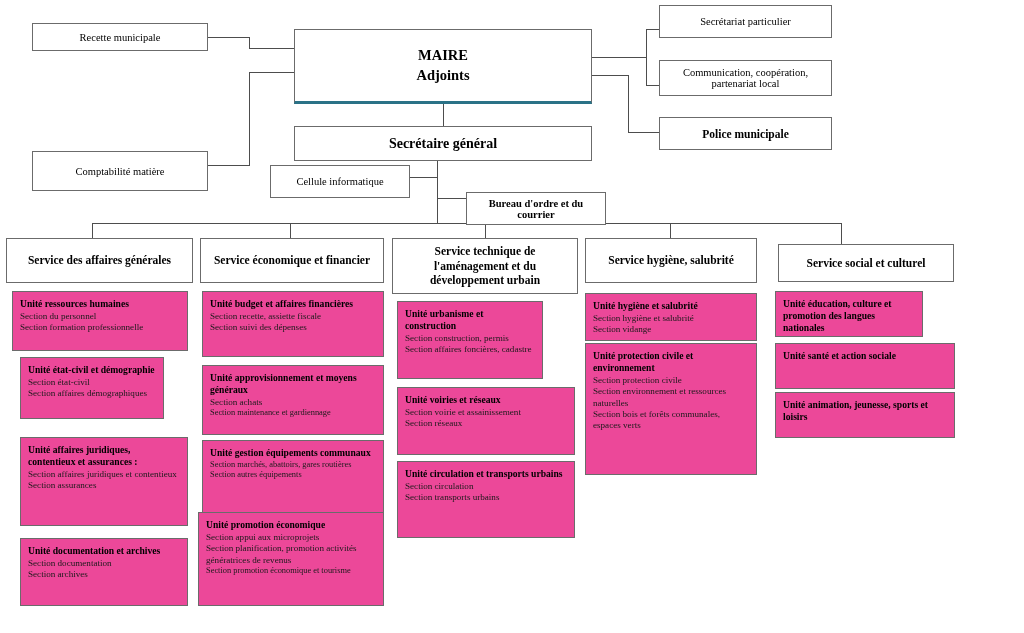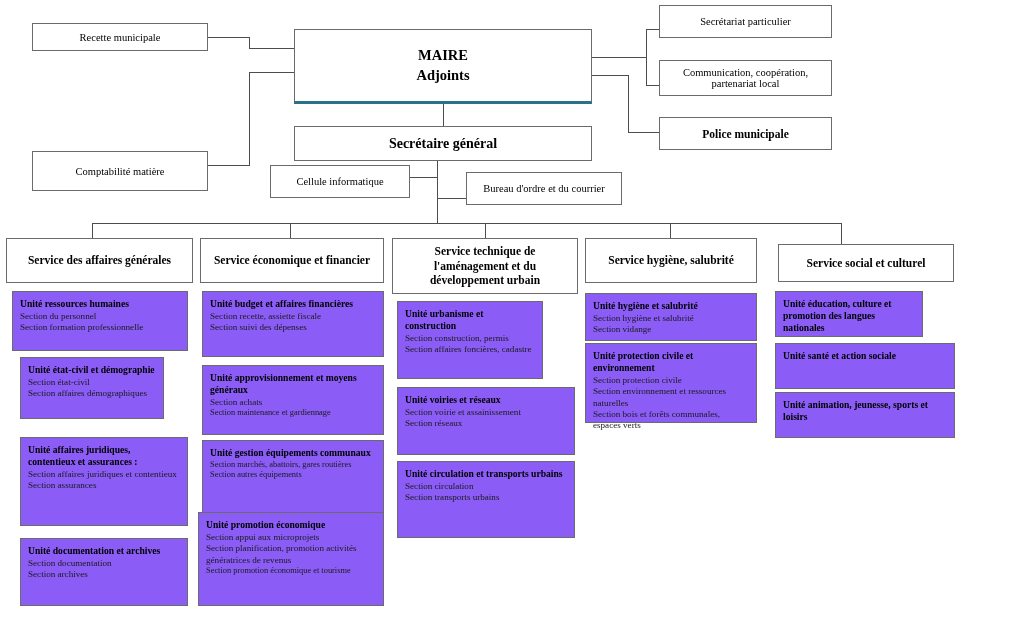--- a/index.html
+++ b/index.html
@@ -35,21 +35,21 @@
   .ctr .inner { width: 100%; padding: 0 4px; }
   .t-maire { font-size: 14.5px; line-height: 1.35; font-weight: bold; }
   .t-sg { font-size: 14px; font-weight: bold; }
   .t-head { font-size: 11.5px; font-weight: bold; line-height: 1.3; }
   .t-plain { font-size: 10.5px; }
   .t-police { font-size: 11.5px; font-weight: bold; }
   .unit {
     position: absolute;
     box-sizing: border-box;
     border: 1px solid #6b6b6b;
-    background: #8b5cf6;
+    background: #ec4899;
     padding: 6px 7px 4px 7px;
     z-index: 5;
   }
   .unit .u-title {
     font-weight: bold;
     font-size: 9.6px;
     line-height: 1.25;
     margin-bottom: 1px;
     color: #000;
   }
@@ -134,21 +134,21 @@
   </div>
 
   <div class="box ctr t-sg" style="left:294px; top:126px; width:298px; height:35px;">
     <div class="inner">Secrétaire général</div>
   </div>
 
   <div class="box ctr t-plain" style="left:270px; top:165px; width:140px; height:33px;">
     <div class="inner">Cellule informatique</div>
   </div>
 
-  <div class="box ctr t-plain" style="left:466px; top:172px; width:156px; height:33px;">
+  <div class="box ctr t-plain" style="left:466px; top:192px; width:140px; height:33px;font-weight:bold;">
     <div class="inner">Bureau d'ordre et du courrier</div>
   </div>
 
   <div class="box ctr t-head" style="left:6px; top:238px; width:187px; height:45px;">
     <div class="inner">Service des affaires générales</div>
   </div>
 
   <div class="unit" style="left:12px; top:291px; width:176px; height:60px;">
     <div class="u-title">Unité ressources humaines</div>
     <div class="u-line">Section du personnel</div>
@@ -227,21 +227,21 @@
   <div class="box ctr t-head" style="left:585px; top:238px; width:172px; height:45px;">
     <div class="inner">Service hygiène, salubrité</div>
   </div>
 
   <div class="unit" style="left:585px; top:293px; width:172px; height:48px;">
     <div class="u-title">Unité hygiène et salubrité</div>
     <div class="u-line">Section hygiène et salubrité</div>
     <div class="u-line">Section vidange</div>
   </div>
 
-  <div class="unit" style="left:585px; top:343px; width:172px; height:80px;">
+  <div class="unit" style="left:585px; top:343px; width:172px; height:132px;">
     <div class="u-title">Unité protection civile et environnement</div>
     <div class="u-line">Section protection civile</div>
     <div class="u-line">Section environnement et ressources naturelles</div>
     <div class="u-line">Section bois et forêts communales, espaces verts</div>
   </div>
 
   <div class="box ctr t-head" style="left:778px; top:244px; width:176px; height:38px;">
     <div class="inner">Service social et culturel</div>
   </div>
 

